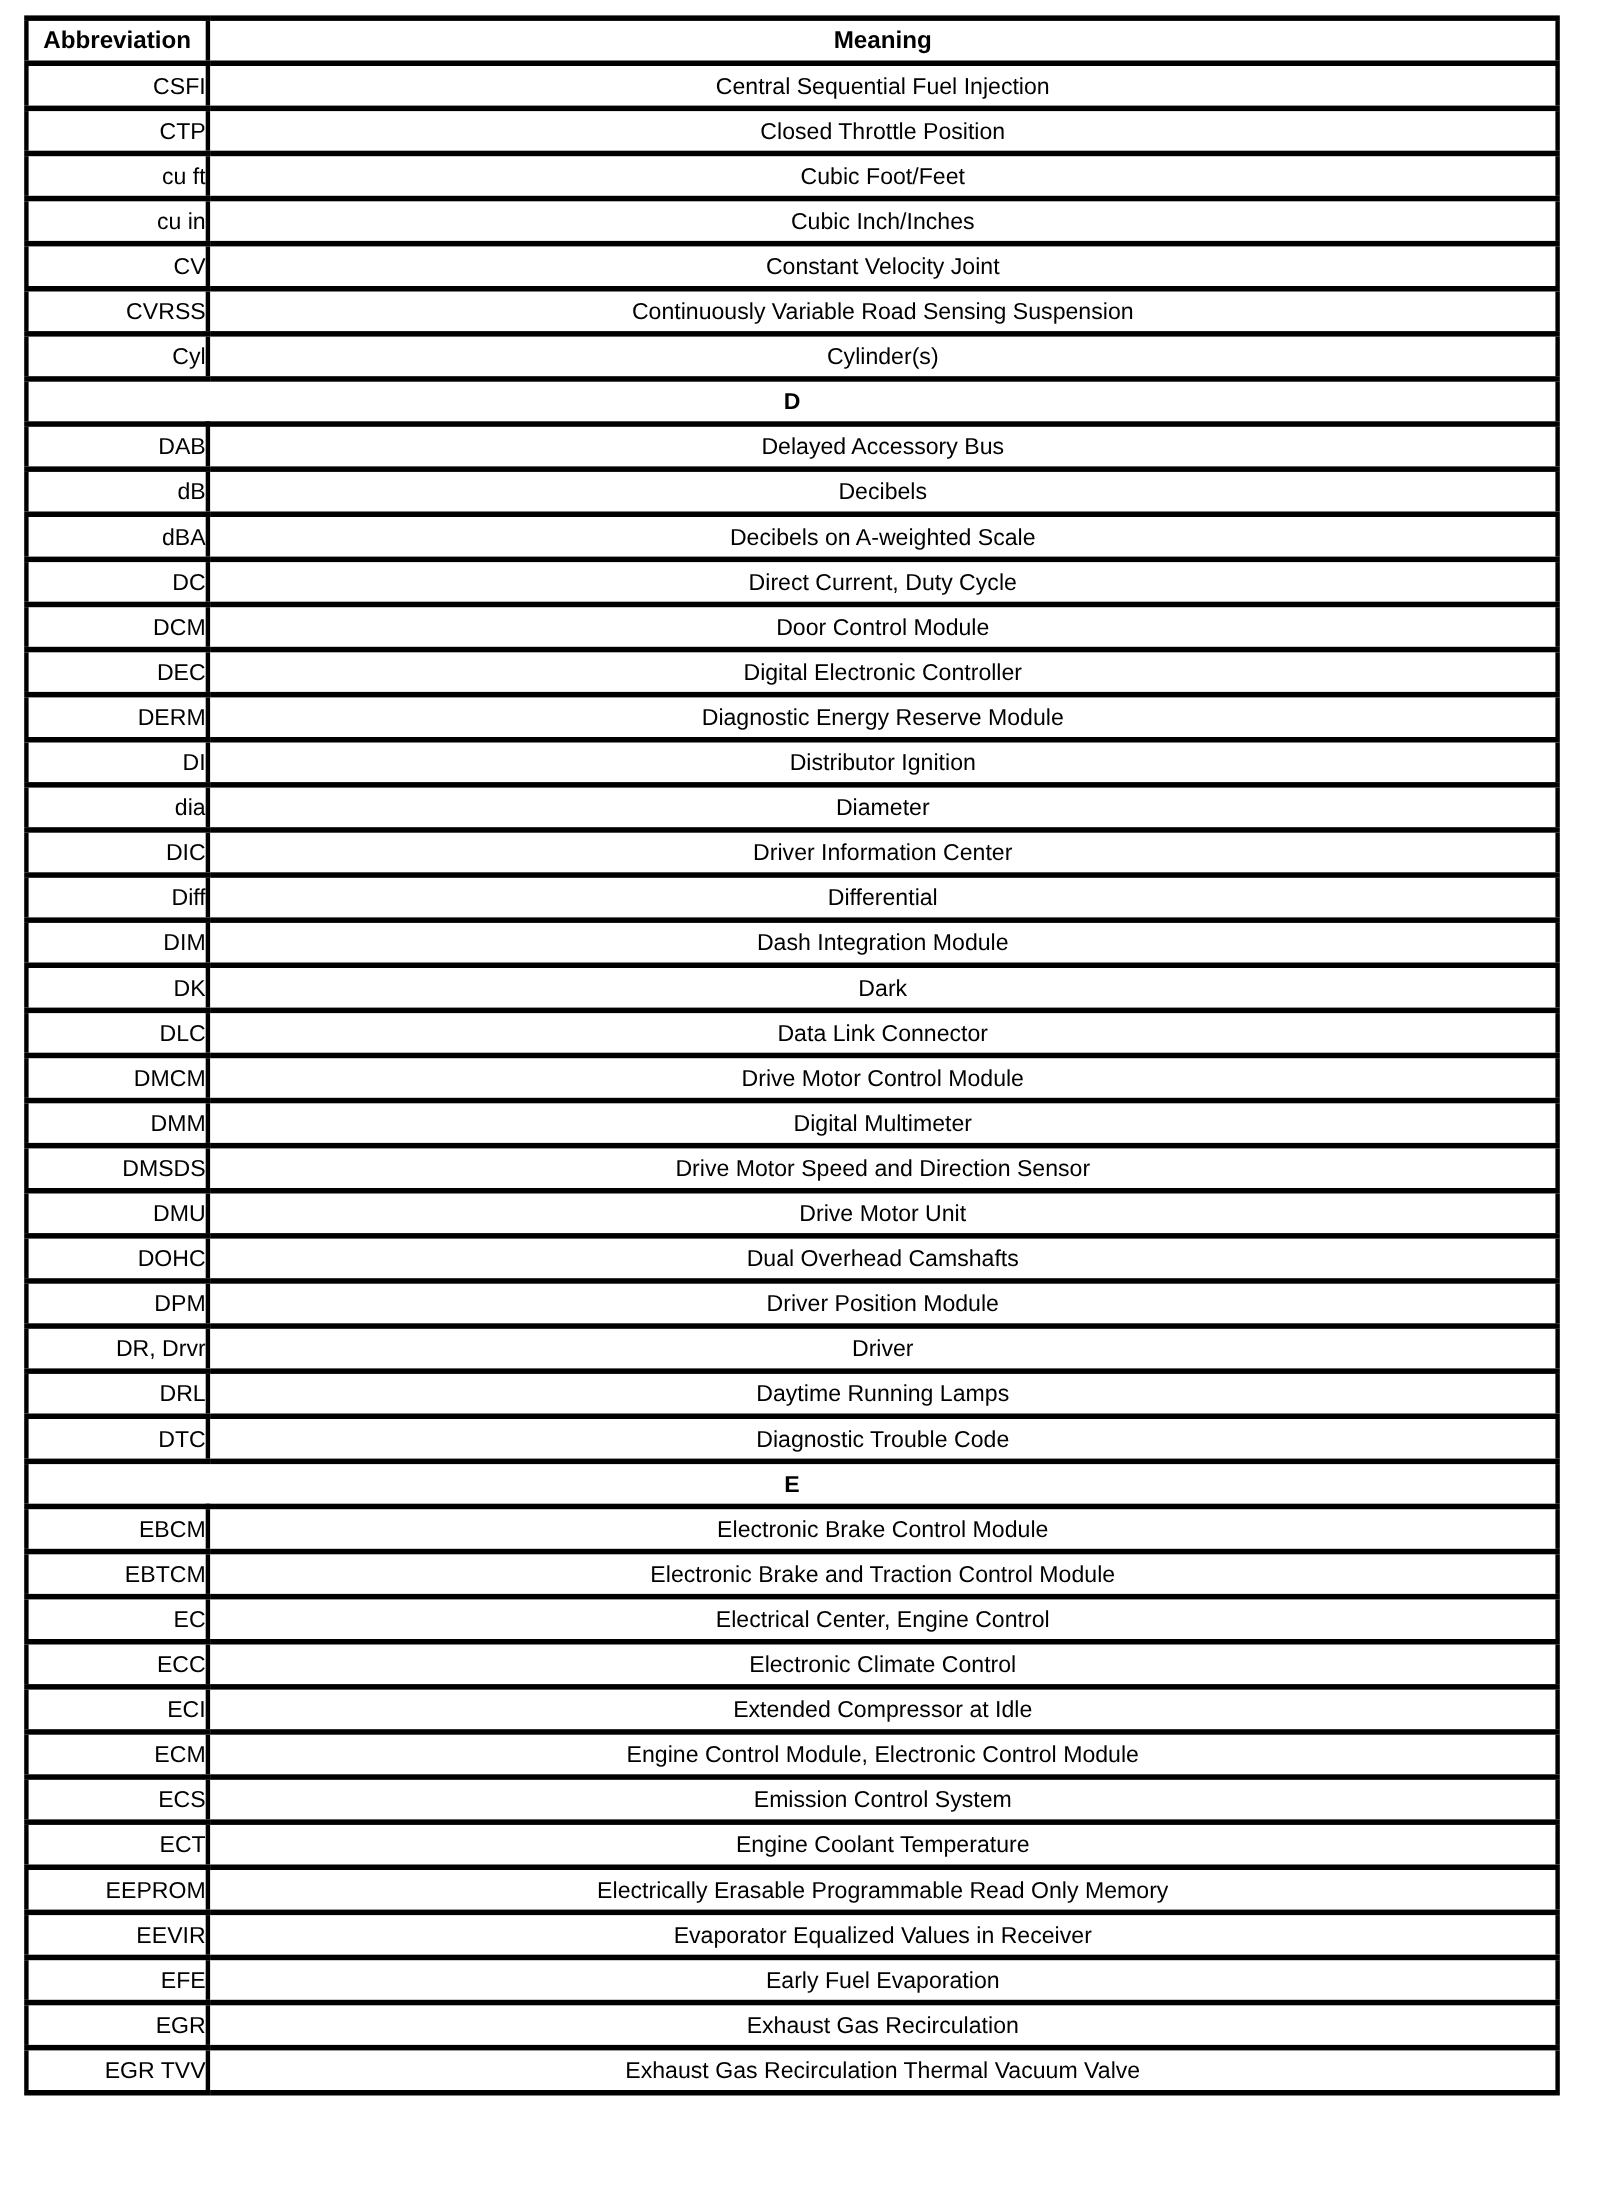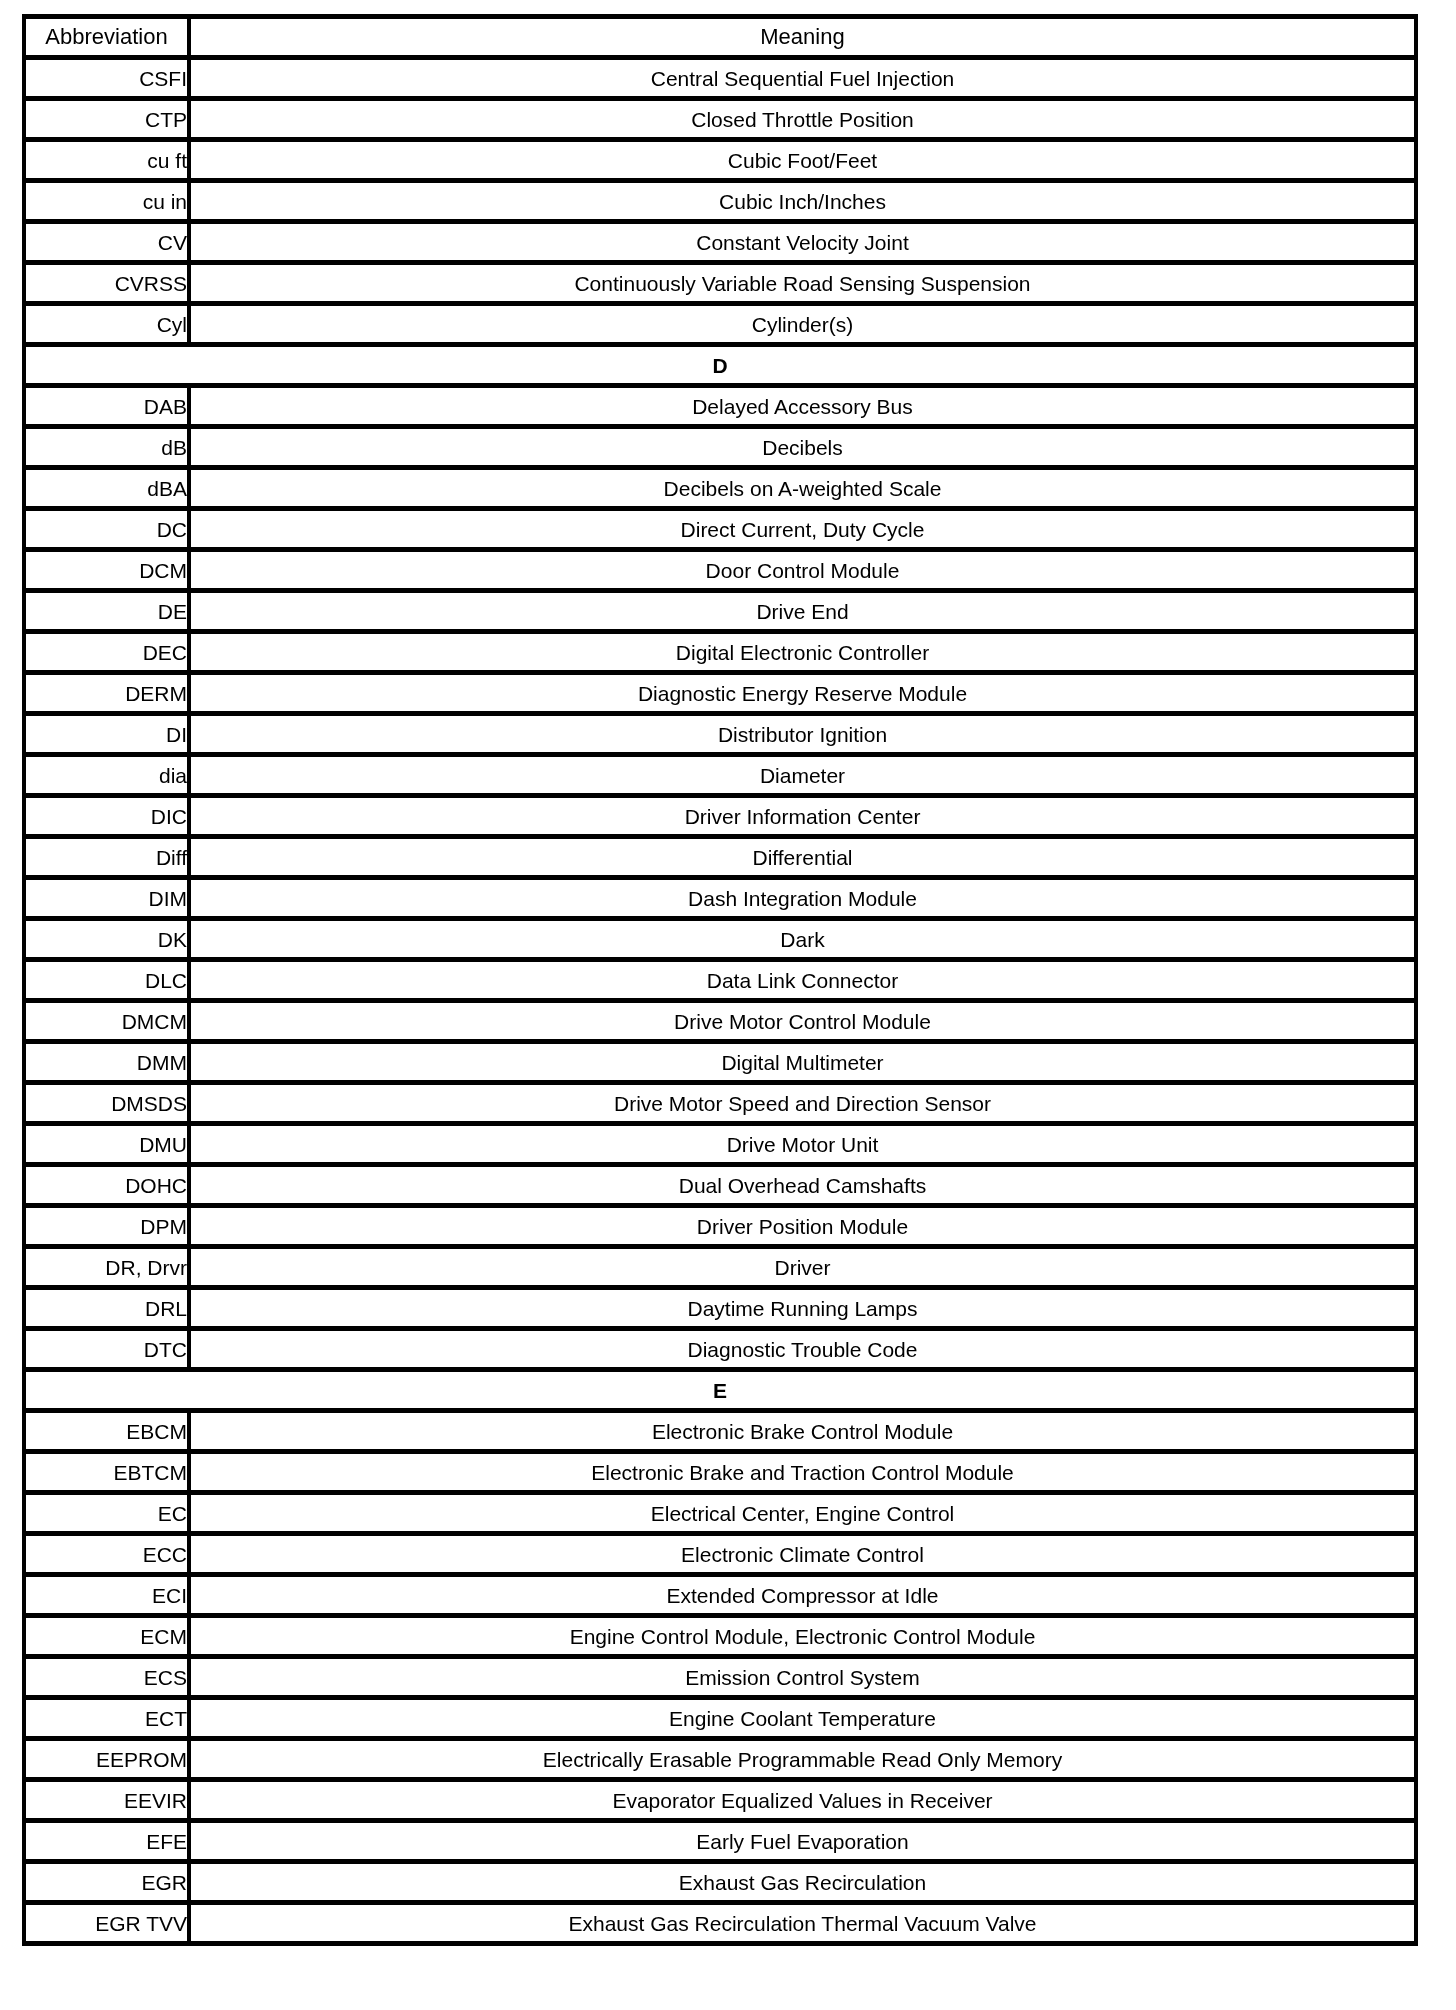--- a/index.html
+++ b/index.html
@@ -31,21 +31,21 @@
     border-right-width: 4px;
     height: 36px;
     font-size: 21px;
     line-height: 1;
     padding: 0;
     vertical-align: middle;
     white-space: nowrap;
     overflow: hidden;
   }
   .abbr-table th {
-    font-weight: normal;
+    font-weight: bold;
     font-size: 22px;
     text-align: center;
   }
   .abbr-cell {
     text-align: right;
   }
   .meaning-cell {
     text-align: center;
     padding-left: 8px;
   }
@@ -115,24 +115,20 @@
       </tr>
       <tr>
         <td class="abbr-cell">DC</td>
         <td class="meaning-cell">Direct Current, Duty Cycle</td>
       </tr>
       <tr>
         <td class="abbr-cell">DCM</td>
         <td class="meaning-cell">Door Control Module</td>
       </tr>
       <tr>
-        <td class="abbr-cell">DE</td>
-        <td class="meaning-cell">Drive End</td>
-      </tr>
-      <tr>
         <td class="abbr-cell">DEC</td>
         <td class="meaning-cell">Digital Electronic Controller</td>
       </tr>
       <tr>
         <td class="abbr-cell">DERM</td>
         <td class="meaning-cell">Diagnostic Energy Reserve Module</td>
       </tr>
       <tr>
         <td class="abbr-cell">DI</td>
         <td class="meaning-cell">Distributor Ignition</td>

